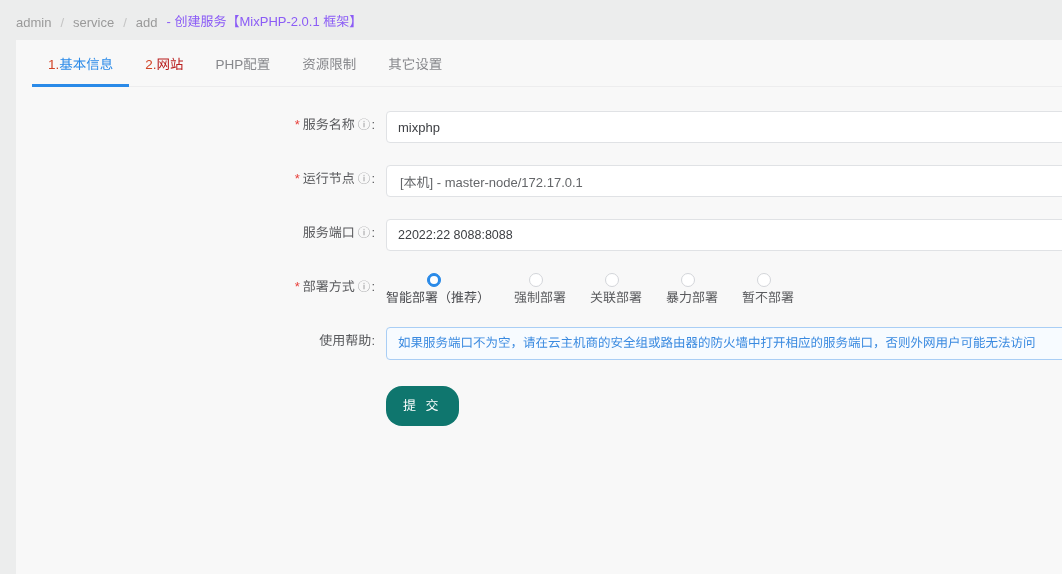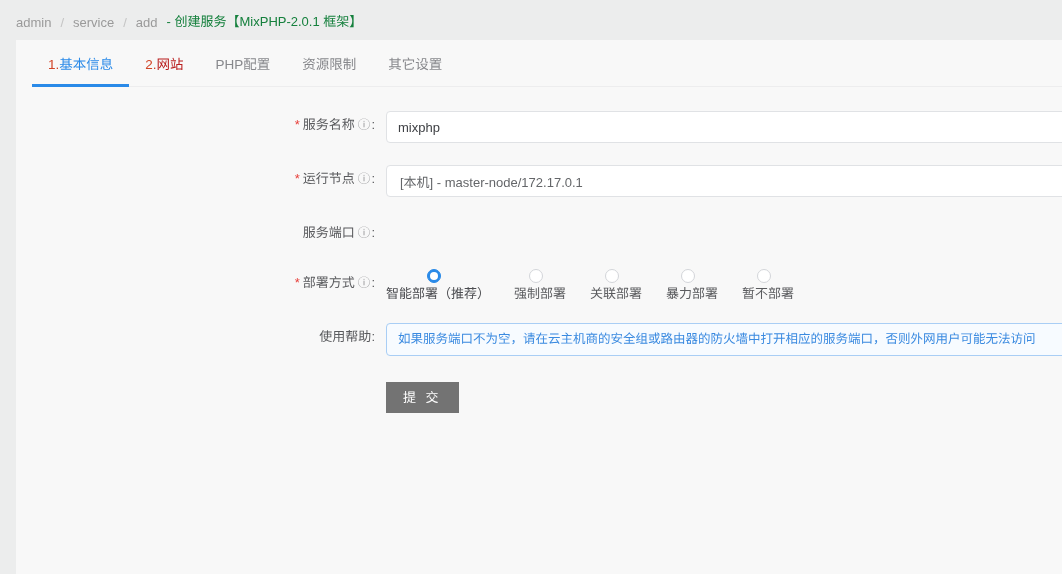--- a/index.html
+++ b/index.html
@@ -35,21 +35,21 @@
     white-space: nowrap;
   }
   .crumb {
     color: #9a9a9a;
   }
   .crumb-sep {
     color: #c4c4c4;
     margin: 0 9px;
   }
   .crumb-current {
-    color: #15803d;
+    color: #8b5cf6;
   }
 
   
   .card {
     position: absolute;
     left: 16px;
     top: 40px;
     right: 0;
     bottom: 0;
     background: #f8f8f8;
@@ -228,26 +228,26 @@
     line-height: 19px;
     color: #3a8ae0;
   }
 
   
   .submit-row {
     display: flex;
     margin-top: 26px;
   }
   .submit-btn {
-    height: 31px;
+    height: 40px;
     min-width: 60px;
     padding: 0 17px;
     border: none;
-    border-radius: 0;
-    background: #737373;
+    border-radius: 16px;
+    background: #0f766e;
     color: #ffffff;
     font-family: inherit;
     font-size: 13px;
     letter-spacing: 3px;
     cursor: pointer;
     line-height: 32px;
   }
 </style>
 </head>
 <body>
@@ -300,20 +300,23 @@
       </div>
       <div class="form-control">
         <input class="text-input select-like" type="text" value="[本机] - master-node/172.17.0.1" style="">
       </div>
     </div>
 
     <div class="form-row">
       <div class="form-label">
         <span>服务端口</span><span class="help-icon">ⓘ</span><span>:</span>
       </div>
+      <div class="form-control">
+        <input class="text-input mono-ish" type="text" value="22022:22 8088:8088" style="">
+      </div>
     </div>
 
     <div class="form-row">
       <div class="form-label">
         <span class="req-star">*</span><span>部署方式</span><span class="help-icon">ⓘ</span><span>:</span>
       </div>
       <div class="form-control">
         <div class="radio-group">
           <div class="radio-opt checked">
             <span class="radio-mark"></span>

